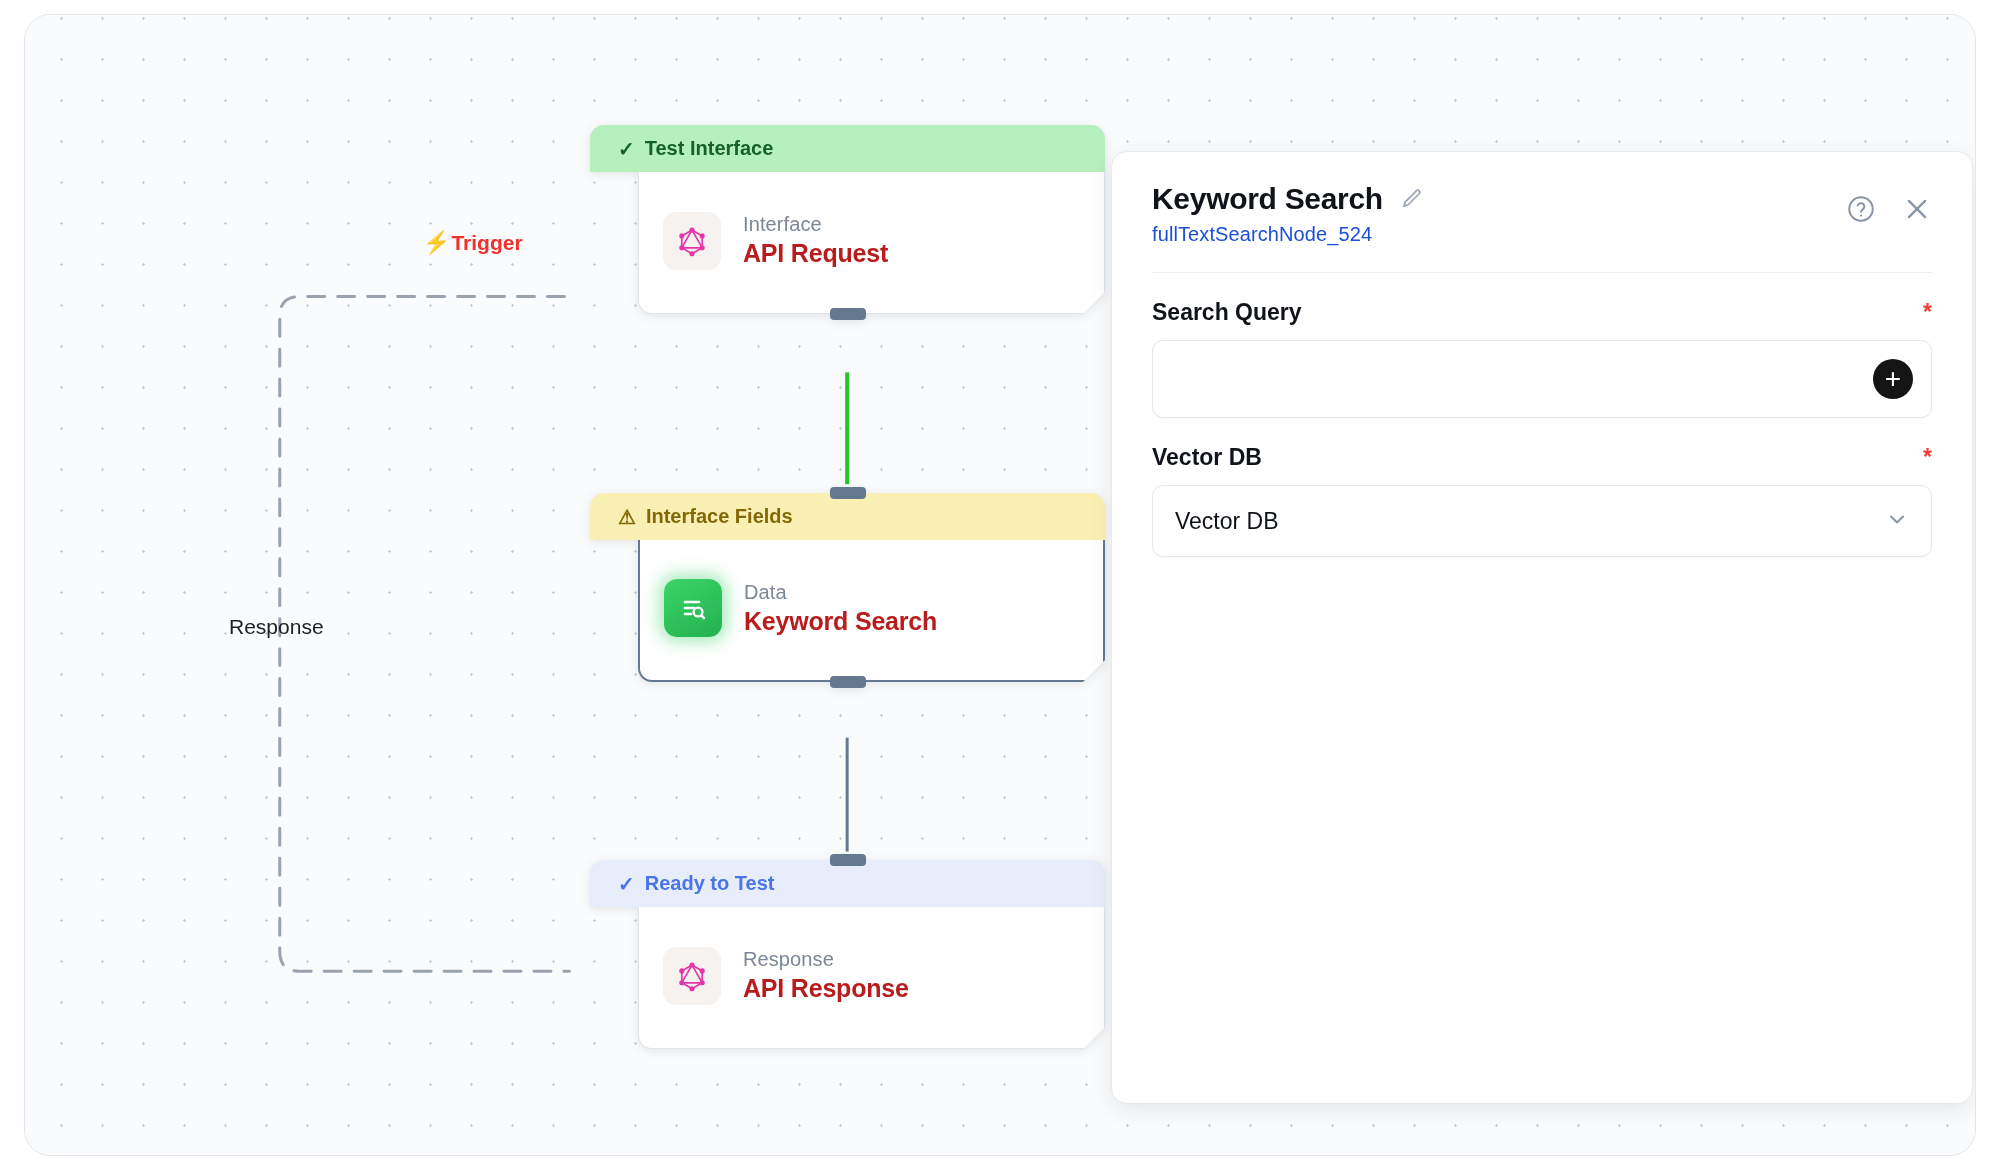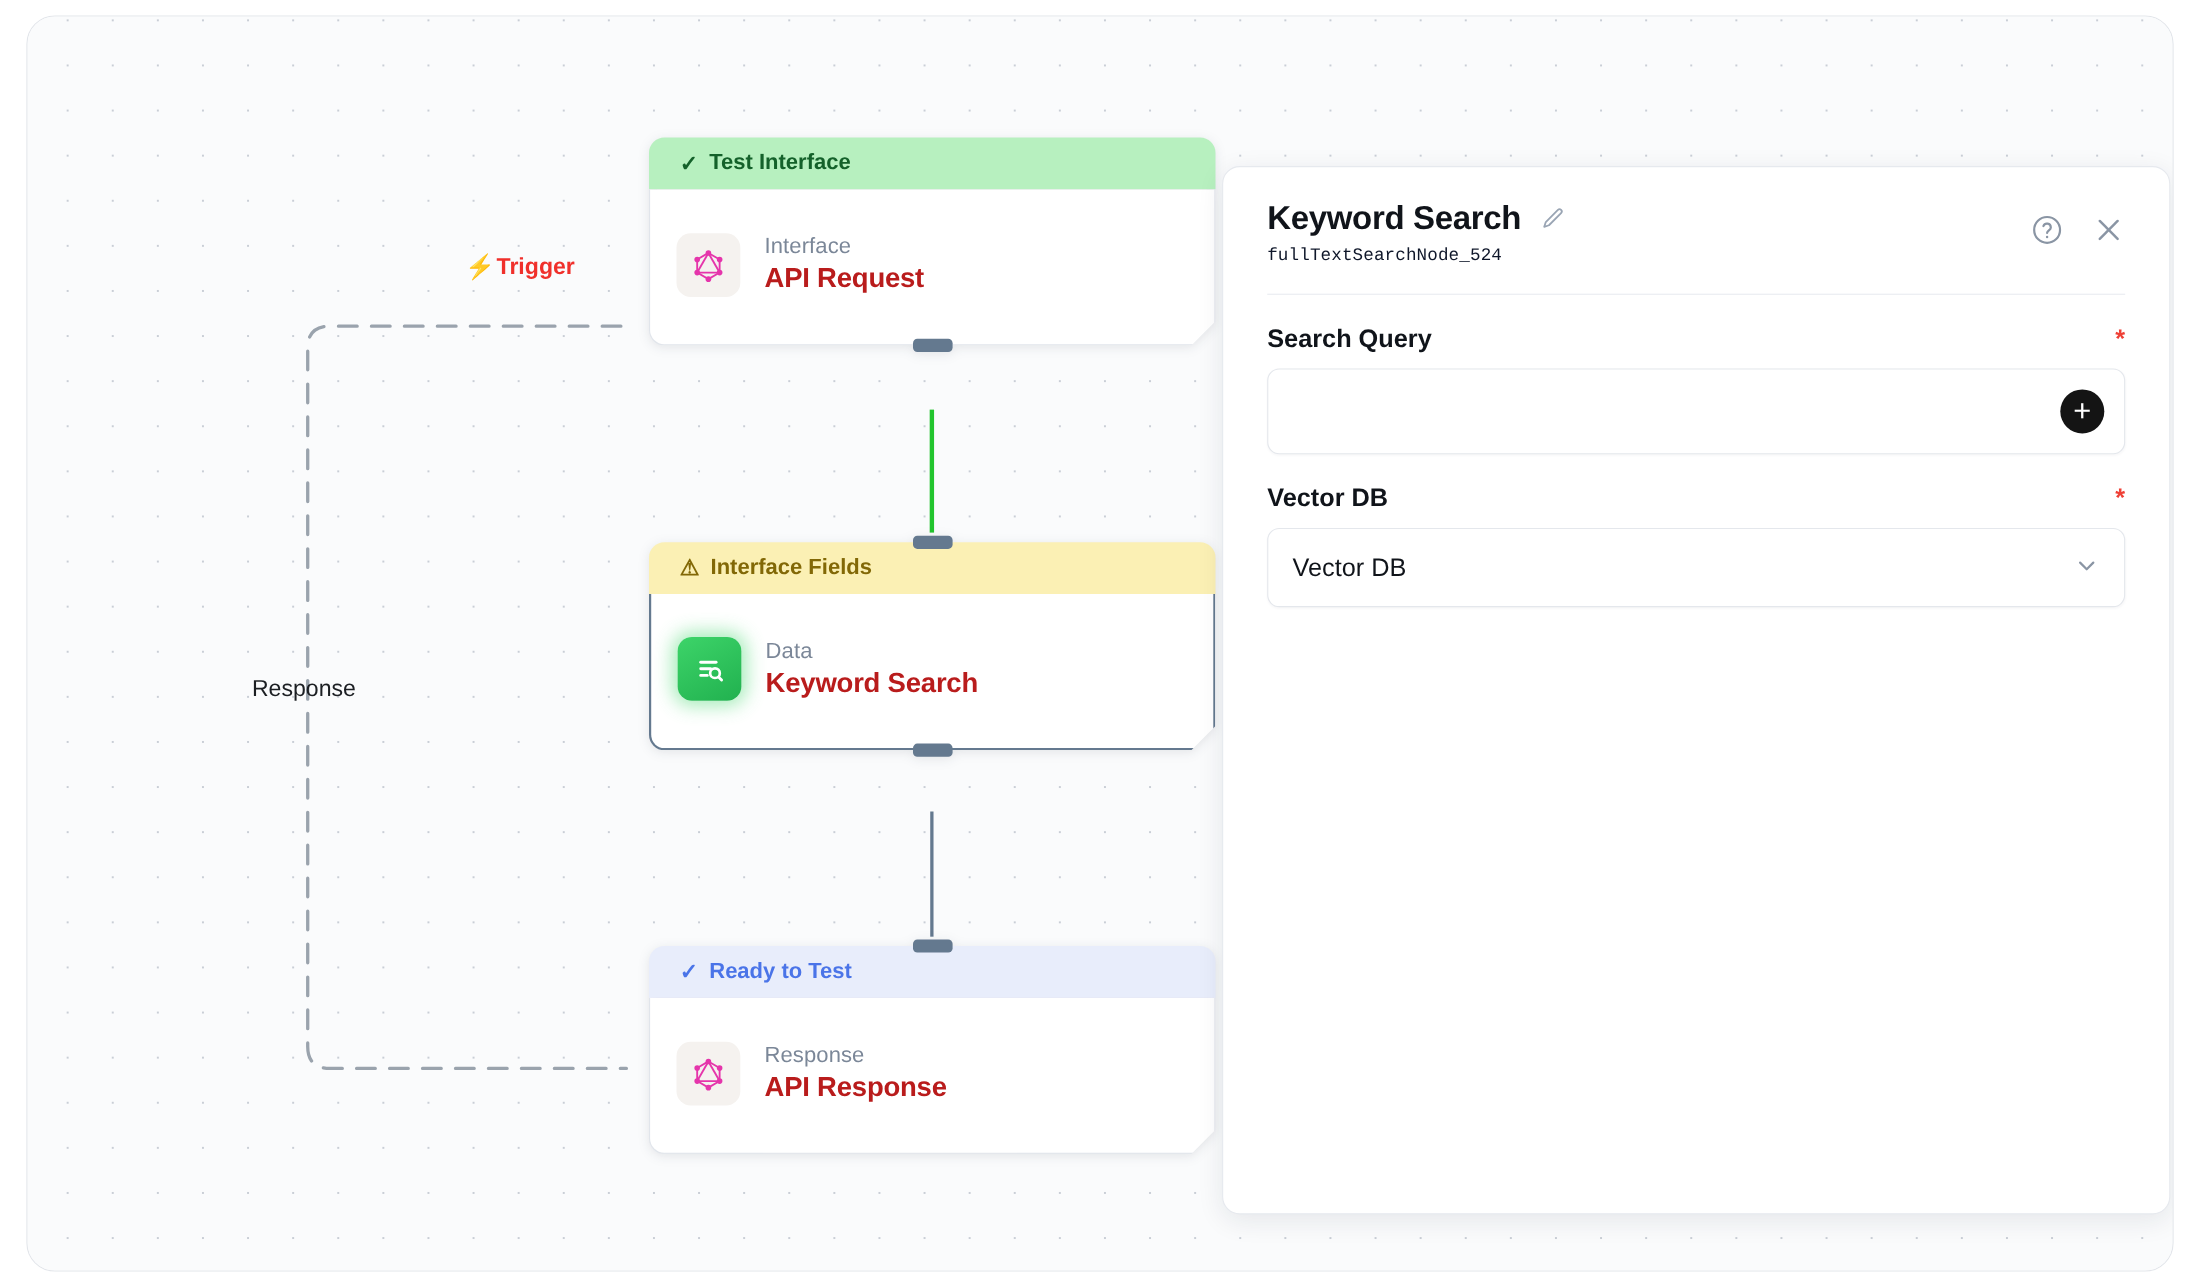--- a/index.html
+++ b/index.html
@@ -93,20 +93,21 @@
     background: #ffffff;
     border-radius: 0 0 14px 14px;
     padding: 22px 24px 26px 24px;
     display: flex;
     align-items: center;
     gap: 22px;
     min-height: 142px;
     border: 1px solid rgba(200,208,218,.55);
     border-top: none;
     clip-path: polygon(0 0, 100% 0, 100% calc(100% - 22px), calc(100% - 22px) 100%, 0 100%);
+    margin-left: 48px;
   }
   .node-icon {
     width: 58px; height: 58px;
     border-radius: 13px;
     flex: 0 0 58px;
     display: flex;
     align-items: center;
     justify-content: center;
   }
   .icon-graphql { background: #f5f2ef; }
@@ -168,24 +169,23 @@
   }
   #panel-titleblock { display: flex; flex-direction: column; gap: 7px; }
   #panel-title-row { display: flex; align-items: center; gap: 14px; }
   #panel-title {
     font-size: 30px;
     font-weight: 700;
     color: #10141a;
     letter-spacing: -.3px;
   }
   #panel-subtitle {
-    font-size: 16px;
-    color: #0f172a;
+    font-size: 20px;
+    color: #1d4ed8;
     letter-spacing: .1px;
-    font-family: Liberation Mono, monospace;
   }
   #panel-actions { display: flex; align-items: center; gap: 26px; padding-top: 12px; }
   .panel-ico-btn {
     width: 30px; height: 30px;
     display: flex; align-items: center; justify-content: center;
     cursor: pointer;
   }
   #panel-divider {
     margin-top: 26px;
     height: 1px;

